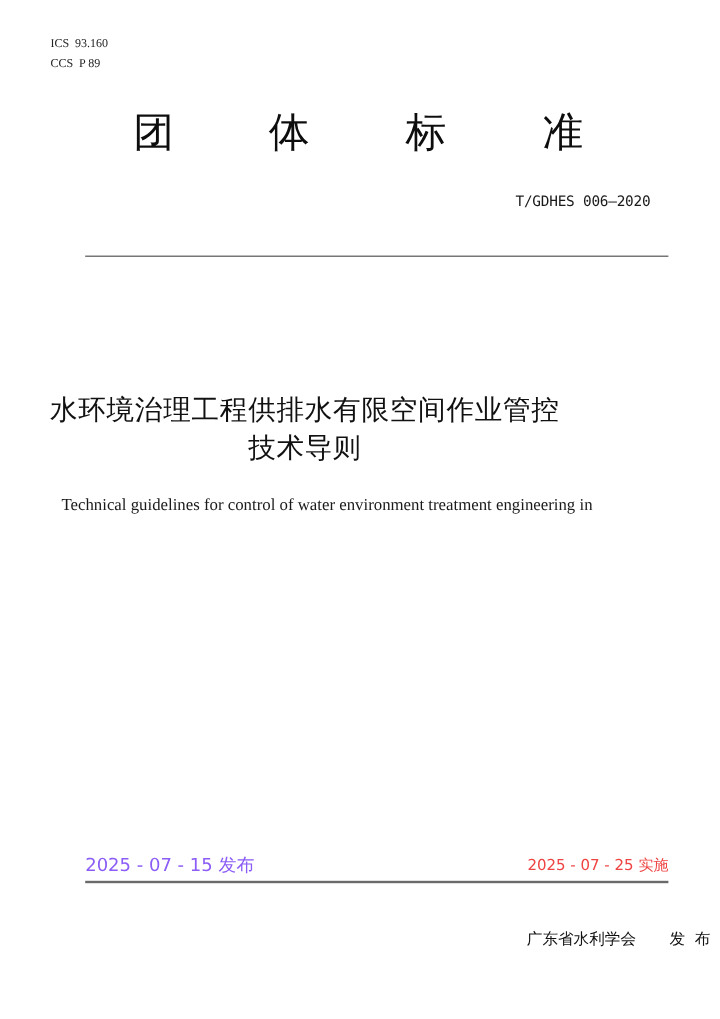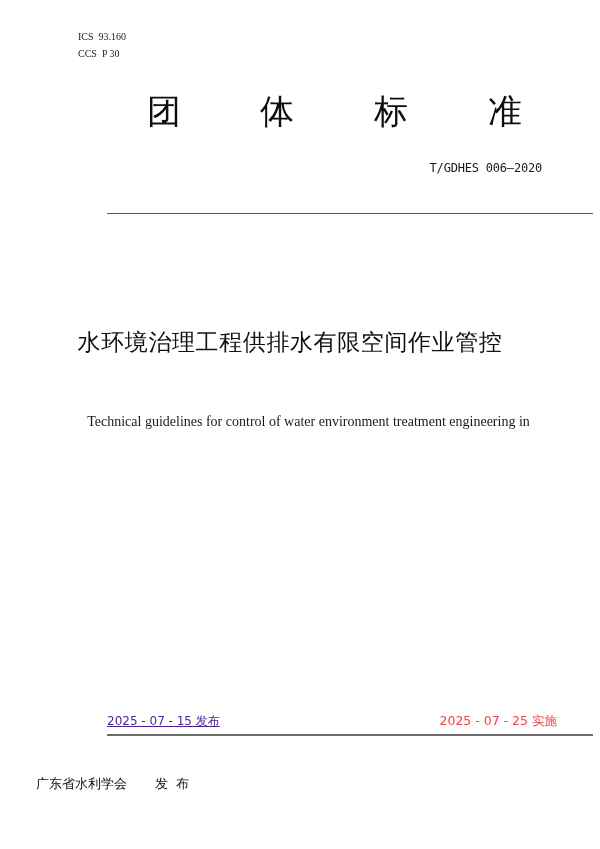--- a/index.html
+++ b/index.html
@@ -7,21 +7,21 @@
       padding: 0;
       background: #ffffff;
     }
     body {
       width: 600px;
       height: 849px;
       position: relative;
       overflow: hidden;
       color: #111111;
     }
-    .abs { position: absolute; margin-left: 36px; }
+    .abs { position: absolute; }
 
     .classification {
       left: 42px;
       top: 28px;
       font-family: "Liberation Serif", serif;
       font-size: 10px;
       line-height: 17px;
       color: #222222;
     }
     .classification .row { display: block; white-space: pre; }
@@ -81,25 +81,24 @@
       font-size: 14px;
       line-height: 19px;
       color: #1a1a1a;
     }
     .title-en .line { display: block; }
 
     .date-issue {
       left: 71px;
       top: 713px;
       font-family: "DejaVu Sans", sans-serif;
-      font-size: 12px;
+      font-size: 15px;
       line-height: 16px;
-      color: #4c1d95;
+      color: #8b5cf6;
       white-space: pre;
-      text-decoration: underline;
     }
     .date-impl {
       right: 43px;
       top: 713px;
       font-family: "DejaVu Sans", sans-serif;
       font-size: 12.5px;
       line-height: 16px;
       color: #ef4444;
       white-space: pre;
     }
@@ -109,50 +108,51 @@
       top: 734px;
       width: 486px;
       height: 2px;
       background: #6a6a6a;
     }
 
     .publisher {
       left: 0;
       top: 775px;
       width: 600px;
-      text-align: left;
+      text-align: right;
       font-family: "DejaVu Sans", sans-serif;
       font-size: 13px;
       line-height: 18px;
       color: #111111;
     }
     .publisher .org { margin-right: 28px; }
     .publisher .act { letter-spacing: 8px; }
   </style>
 </head>
 <body>
 
 <div class="abs classification">
   <span class="row">ICS  93.160</span>
-  <span class="row">CCS  P 30</span>
+  <span class="row">CCS  P 89</span>
 </div>
 
 <div class="abs doc-type">
   <span class="ch" style="left:111px">团</span>
   <span class="ch" style="left:224px">体</span>
   <span class="ch" style="left:338px">标</span>
   <span class="ch" style="left:452px">准</span>
 </div>
 
 <div class="abs std-number">T/GDHES 006—2020</div>
 
 <div class="abs rule-top"></div>
 
 <div class="abs title-cn">
   <span class="line">水环境治理工程供排水有限空间作业管控</span>
+  <span class="line">技术导则</span>
 </div>
 
 <div class="abs title-en">
   <span class="line">Technical guidelines for control of water environment treatment engineering in</span>
 </div>
 
 <div class="abs date-issue">2025 - 07 - 15 发布</div>
 <div class="abs date-impl">2025 - 07 - 25 实施</div>
 
 <div class="abs rule-bottom"></div>

